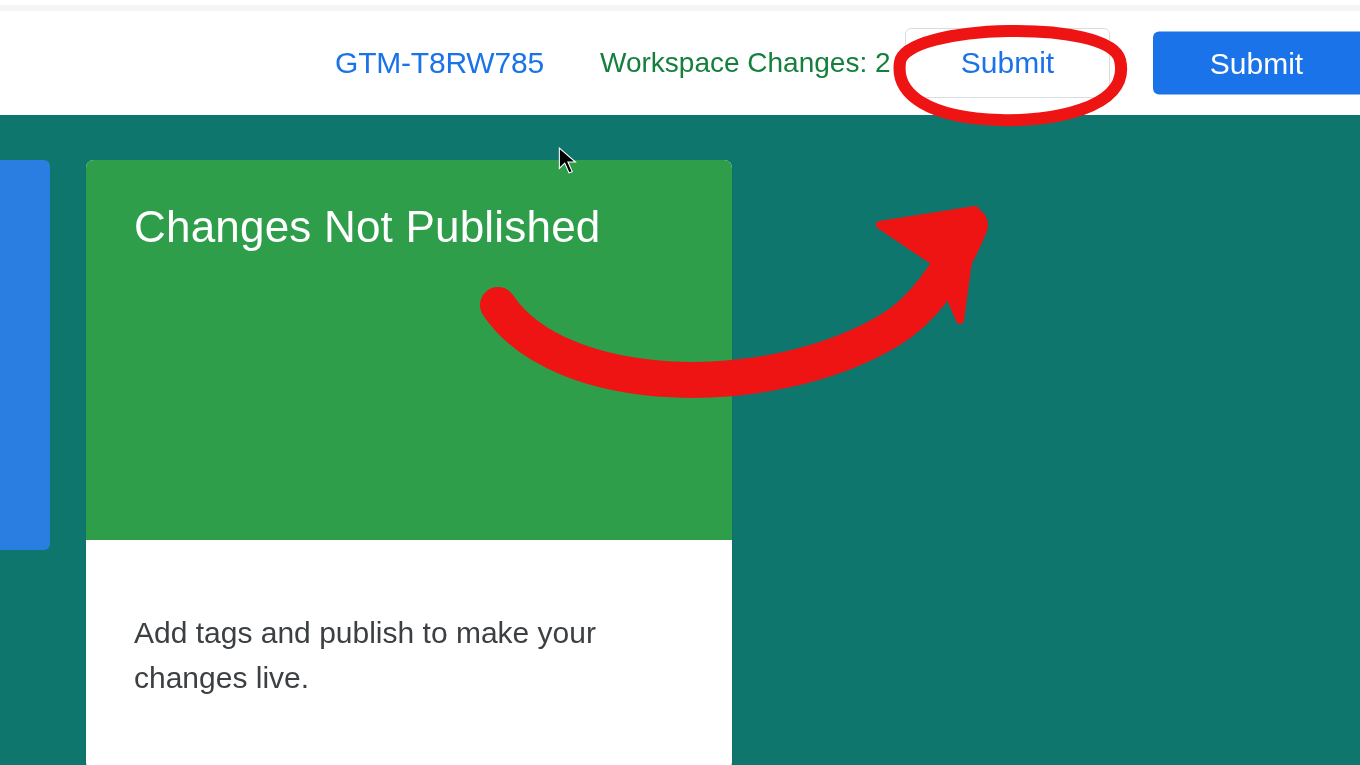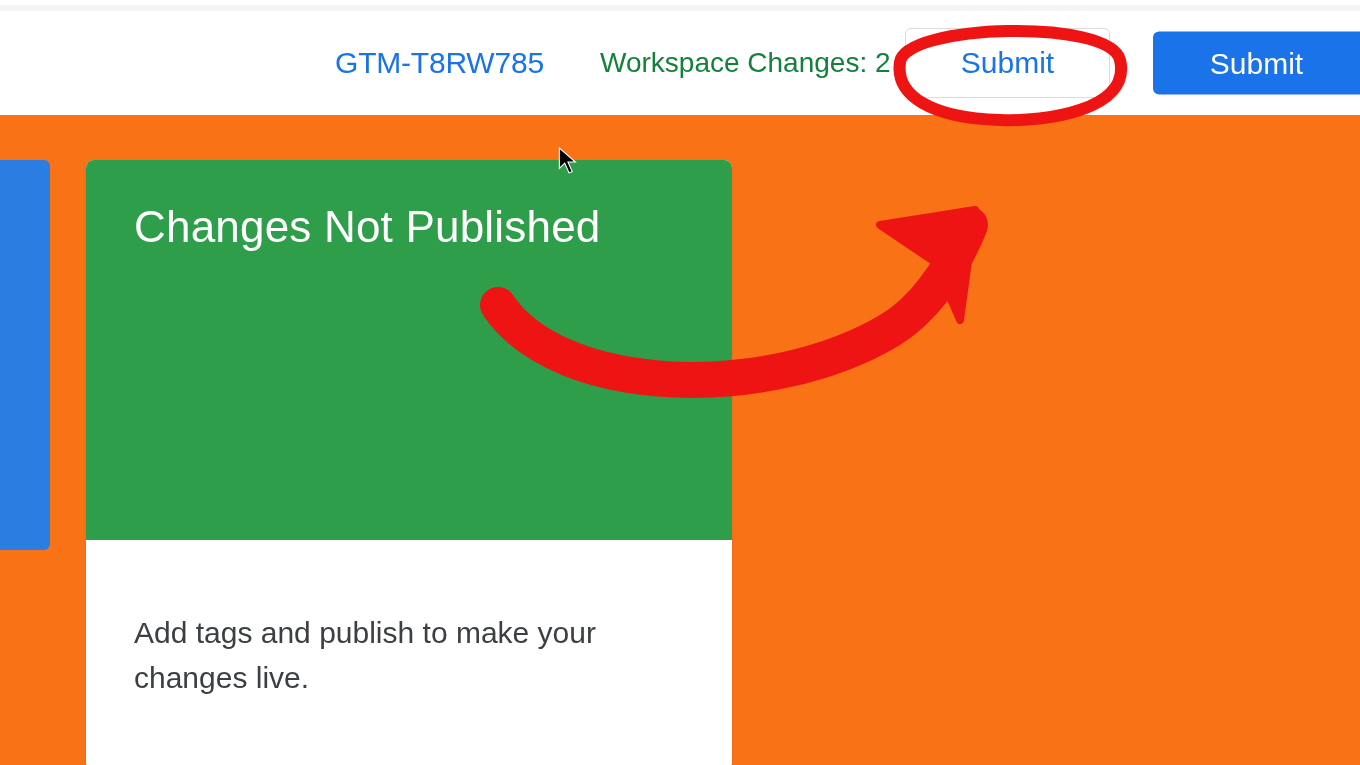--- a/index.html
+++ b/index.html
@@ -84,21 +84,21 @@
     font-size: 30px;
     font-weight: 500;
     display: flex;
     align-items: center;
     justify-content: center;
     cursor: pointer;
   }
   
   .main {
     width: 1360px;
-    background: #f97316;
+    background: #0f766e;
     position: relative;
     height: 650px;
     padding-left: 8px;
   }
   
   .left-sliver {
     position: absolute;
     left: 0;
     top: 45px;
     width: 50px;

